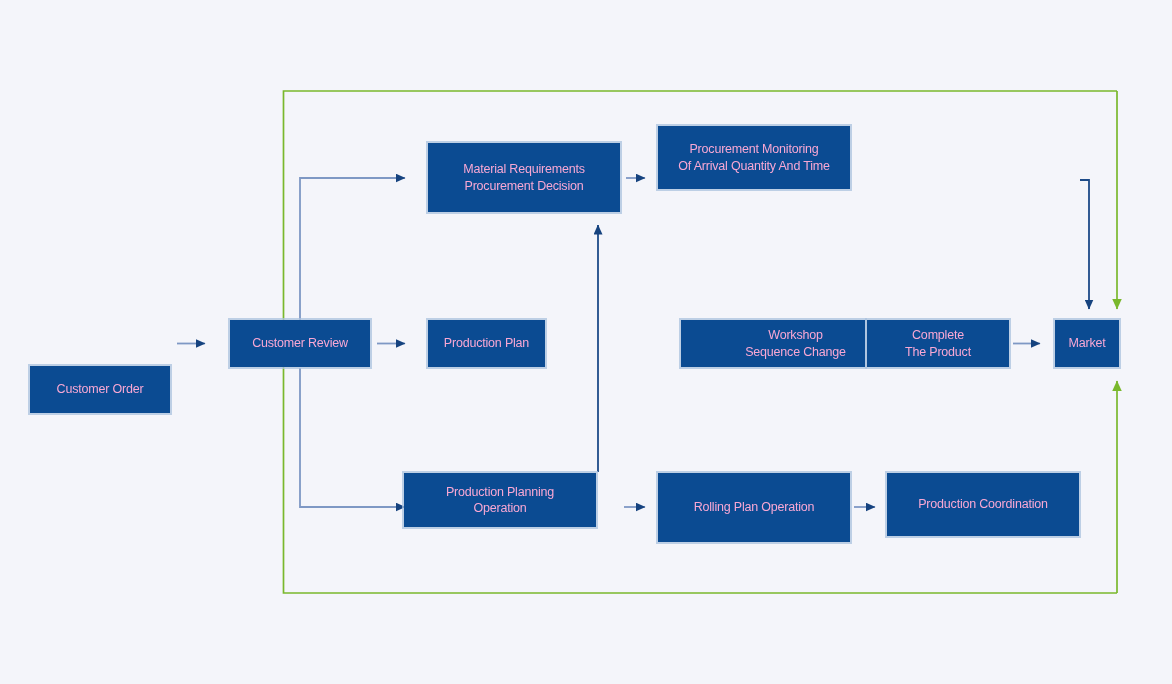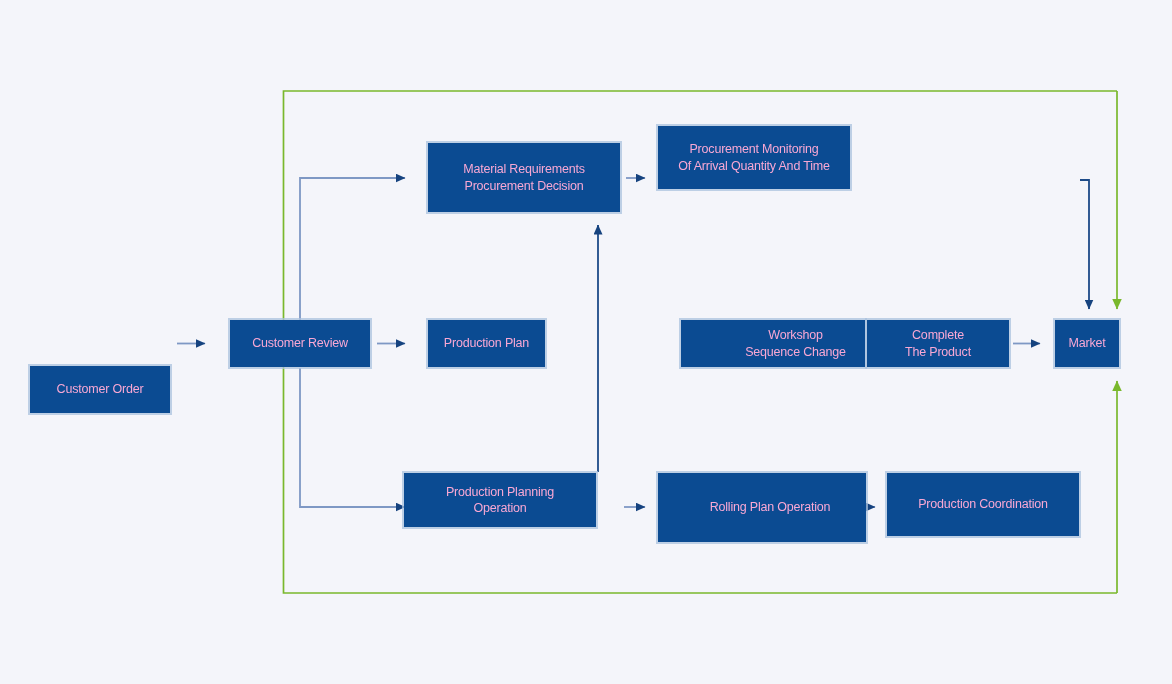--- a/index.html
+++ b/index.html
@@ -106,21 +106,21 @@
 
   <div class="node" style="left:1055px; top:320px; width:64px; height:47px;">
     <span class="label">Market</span>
   </div>
 
   <div class="node" style="left:404px; top:473px; width:192px; height:54px;">
     <span class="label">Production Planning
 Operation</span>
   </div>
 
-  <div class="node" style="left:658px; top:473px; width:192px; height:69px;padding-left:16px;">
+  <div class="node" style="left:658px; top:473px; width:192px; height:69px;">
     <span class="label">Rolling Plan Operation</span>
   </div>
 
   <div class="node" style="left:887px; top:473px; width:192px; height:63px;">
     <span class="label">Production Coordination</span>
   </div>
 
 </div>
 
 </body></html>

